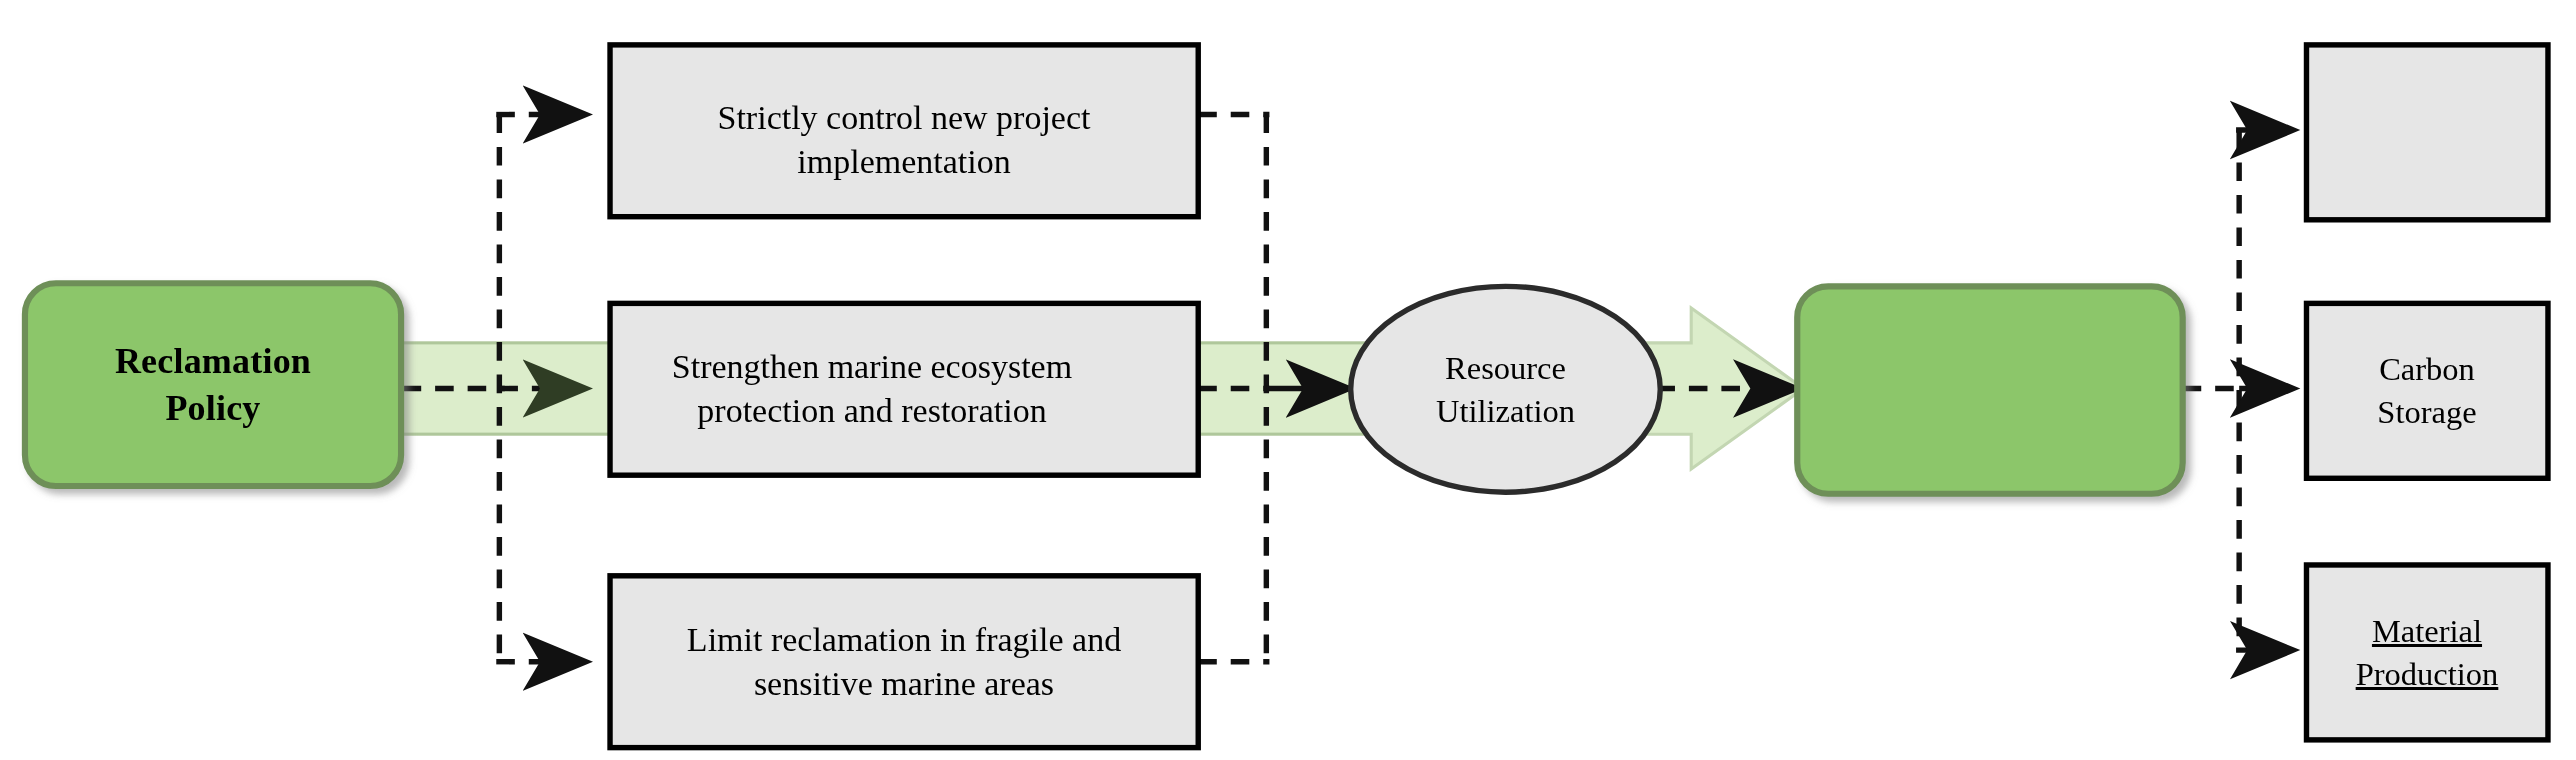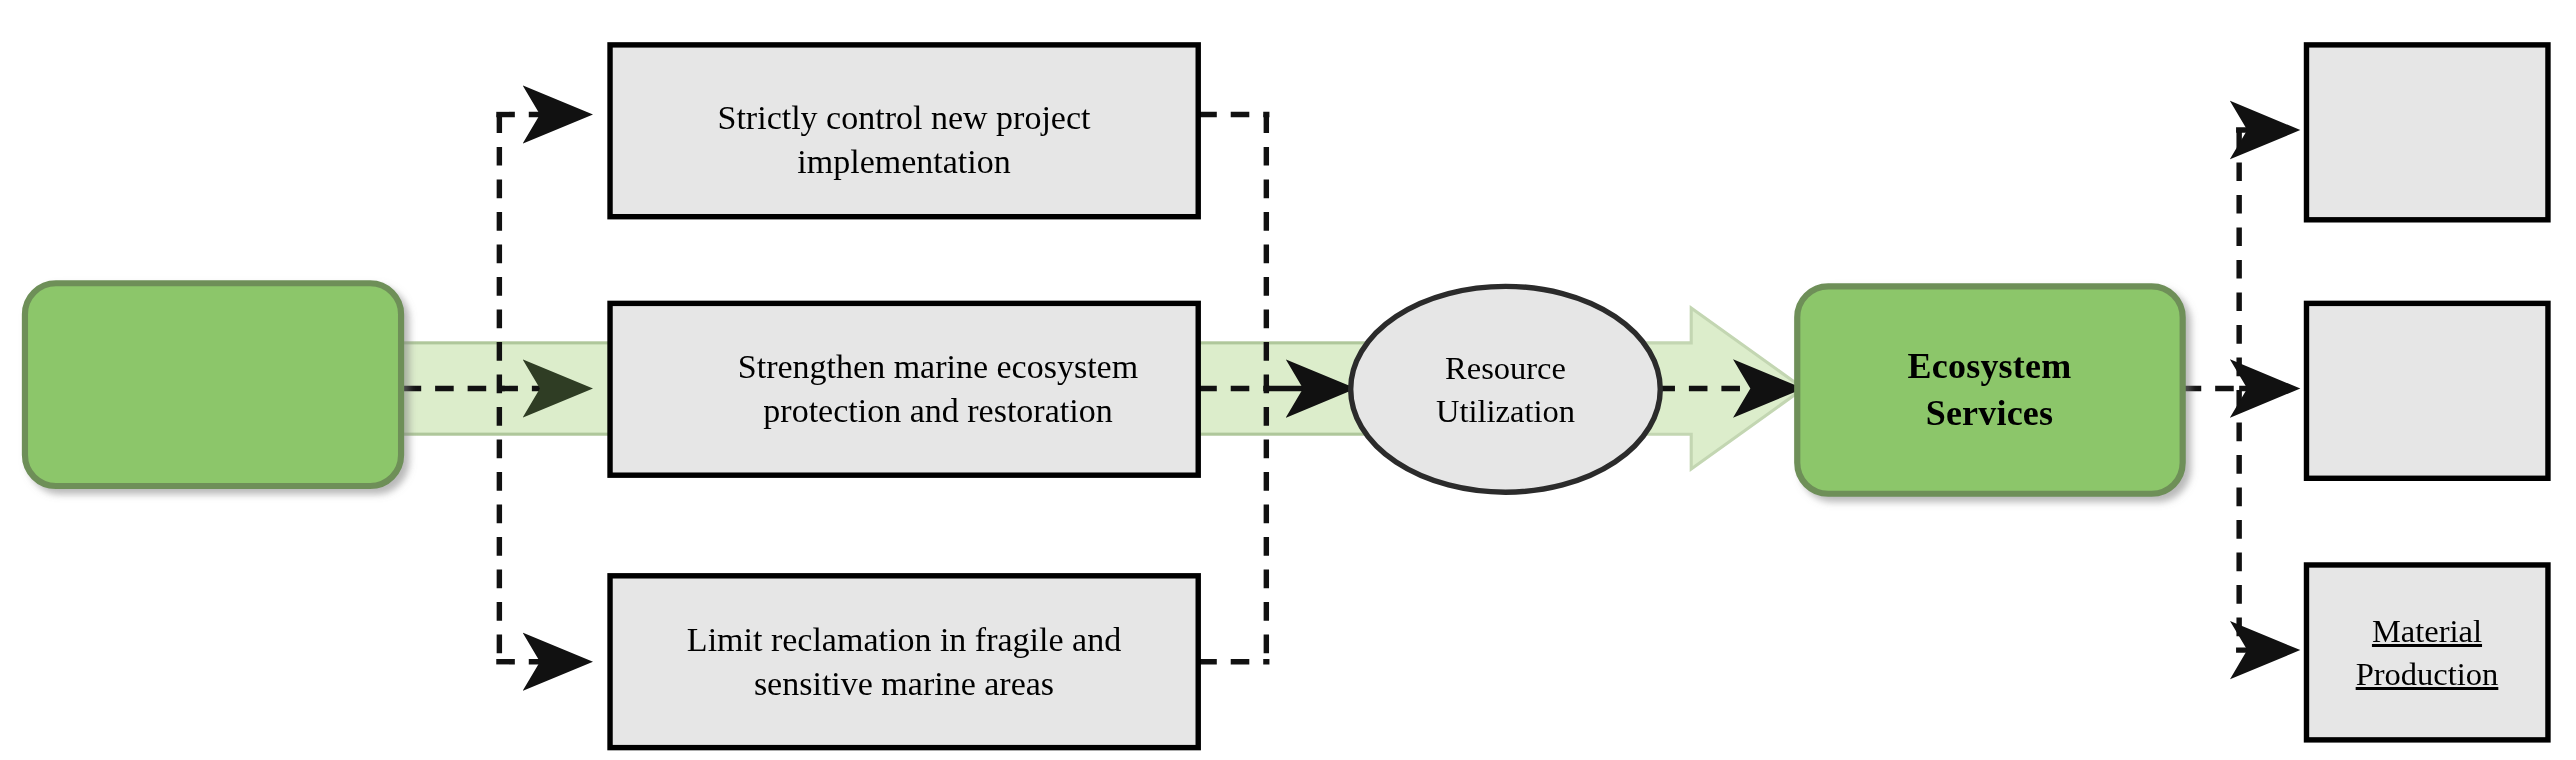--- a/index.html
+++ b/index.html
@@ -132,35 +132,37 @@
 
     <ellipse cx="1945" cy="503" rx="200" ry="133" fill="#E6E6E6" stroke="#2b2b2b" stroke-width="7"></ellipse>
 
     <rect x="2322" y="370" width="498" height="268" rx="40" ry="40" fill="#8CC66A" stroke="#6E8F58" stroke-width="8" filter="url(#softShadow)"></rect>
 
     <rect x="2980" y="58" width="312" height="226" fill="#E6E6E6" stroke="#000000" stroke-width="7"></rect>
     <rect x="2980" y="392" width="312" height="226" fill="#E6E6E6" stroke="#000000" stroke-width="7"></rect>
     <rect x="2980" y="730" width="312" height="226" fill="#E6E6E6" stroke="#000000" stroke-width="7"></rect>
   </svg>
 
+  <div class="node-label label-green" style="left:25px; top:283px; width:376px; height:203px;">Reclamation
+Policy</div>
 
   <div class="node-label label-gray" style="left:619px; top:54px; width:570px; height:172px;">Strictly control new project
 implementation</div>
 
-  <div class="node-label label-gray" style="left:653px; top:303px; width:570px; height:172px;">Strengthen marine ecosystem
+  <div class="node-label label-gray" style="left:587px; top:303px; width:570px; height:172px;">Strengthen marine ecosystem
 protection and restoration</div>
 
   <div class="node-label label-ellipse" style="left:1374px; top:291px; width:263px; height:197px;">Resource
 Utilization</div>
 
   <div class="node-label label-gray" style="left:619px; top:576px; width:570px; height:172px;">Limit reclamation in fragile and
 sensitive marine areas</div>
 
-  <div class="node-label label-green" style="left:1797px; top:286px; width:385px; height:207px;">Ecosystem
-Services</div>
 
 
+  <div class="node-label label-service" style="left:2314px; top:303px; width:226px; height:175px;">Carbon
+Storage</div>
 
   <div class="node-label label-service" style="left:2314px; top:565px; width:226px; height:175px;text-decoration:underline;">Material
 Production</div>
 
 </div>
 
 
 </body></html>

